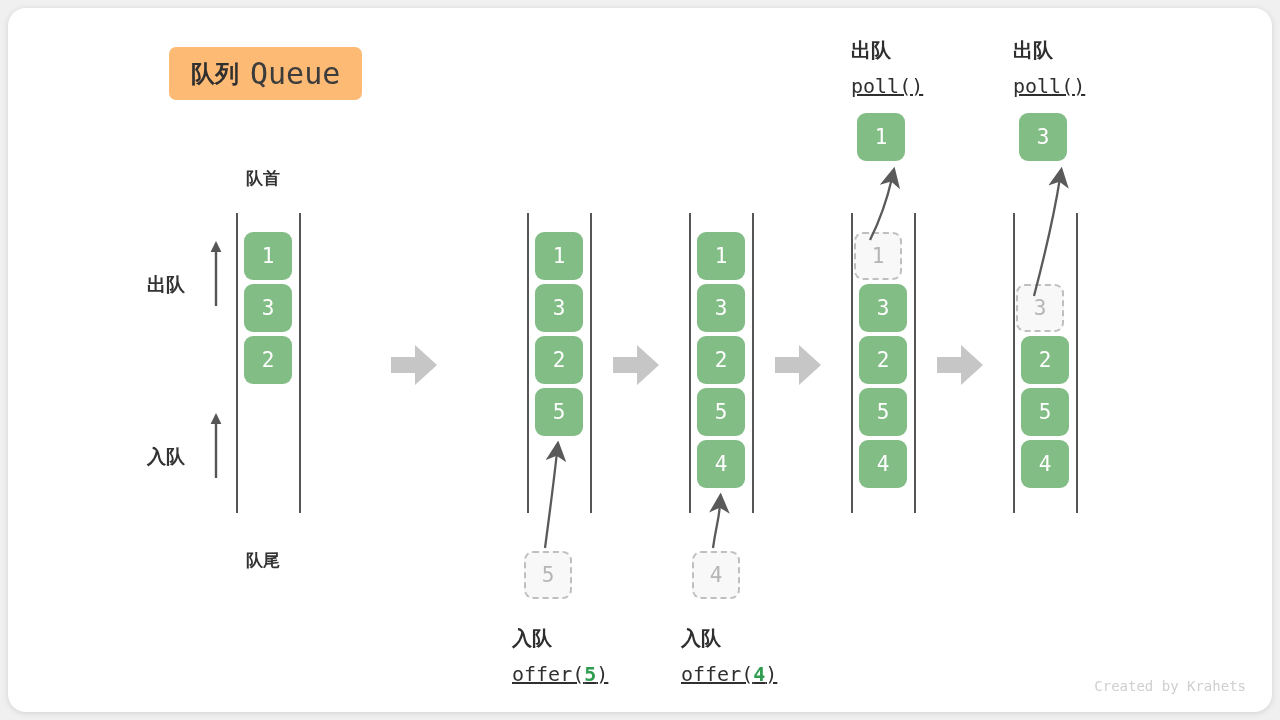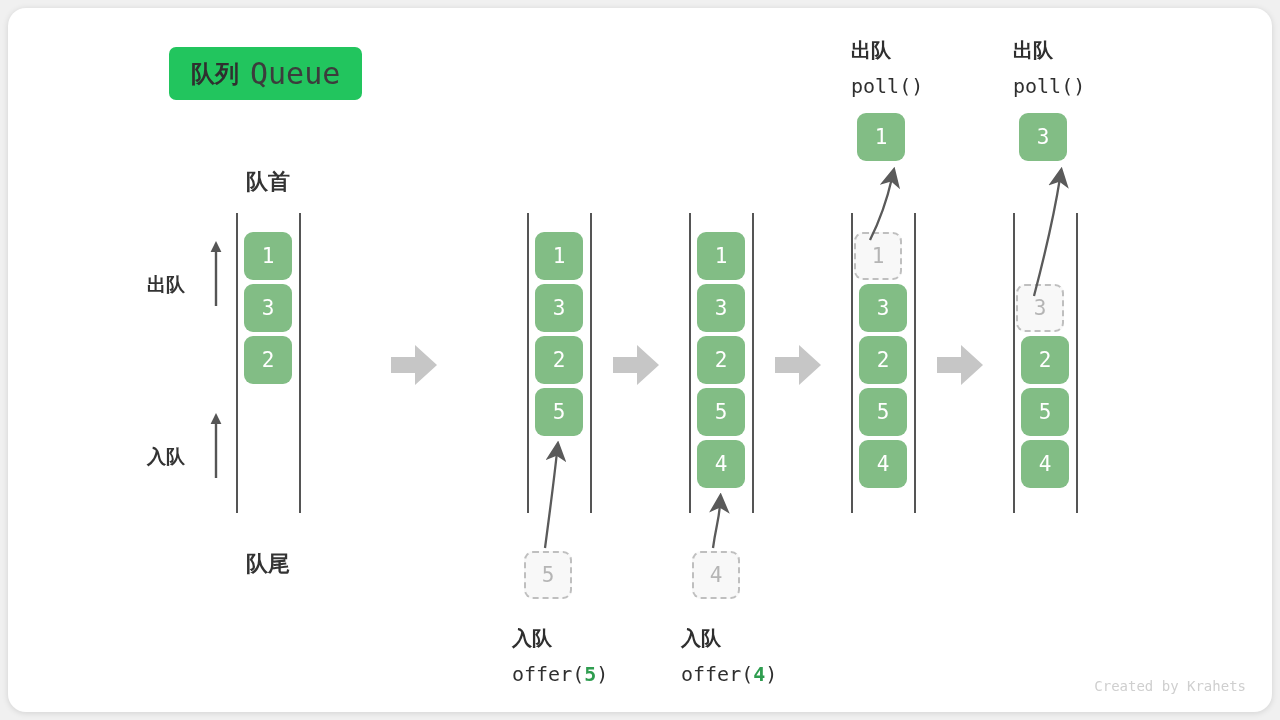--- a/index.html
+++ b/index.html
@@ -31,21 +31,21 @@
     height: 704px;
   }
 
   
   .title-badge {
     position: absolute;
     left: 161px;
     top: 39px;
     height: 53px;
     padding: 0 22px;
-    background: #22c55e;
+    background: #fdba74;
     border-radius: 7px;
     display: flex;
     align-items: center;
     gap: 11px;
     white-space: nowrap;
   }
   .title-cn {
     font-size: 24px;
     font-weight: bold;
     color: #2f2f2f;
@@ -53,21 +53,21 @@
   }
   .title-en {
     font-size: 30px;
     color: #3c3c3c;
     font-family: "DejaVu Sans Mono", "Liberation Mono", monospace;
   }
 
   
   .head-label, .tail-label {
     position: absolute;
-    font-size: 22px;
+    font-size: 17px;
     font-weight: bold;
     color: #333333;
     white-space: nowrap;
     text-align: right;
   }
 
   
   .side-label {
     position: absolute;
     font-size: 19px;
@@ -127,20 +127,21 @@
     display: block;
     font-size: 20px;
     font-weight: bold;
     color: #2f2f2f;
   }
   .op-code {
     display: block;
     font-size: 20px;
     color: #2f2f2f;
     font-family: "DejaVu Sans Mono", "Liberation Mono", monospace;
+    text-decoration: underline;
   }
   .op-code .num {
     color: #2e9d4f;
     font-weight: bold;
   }
 
   
   .curves {
     position: absolute;
     left: 0; top: 0;

